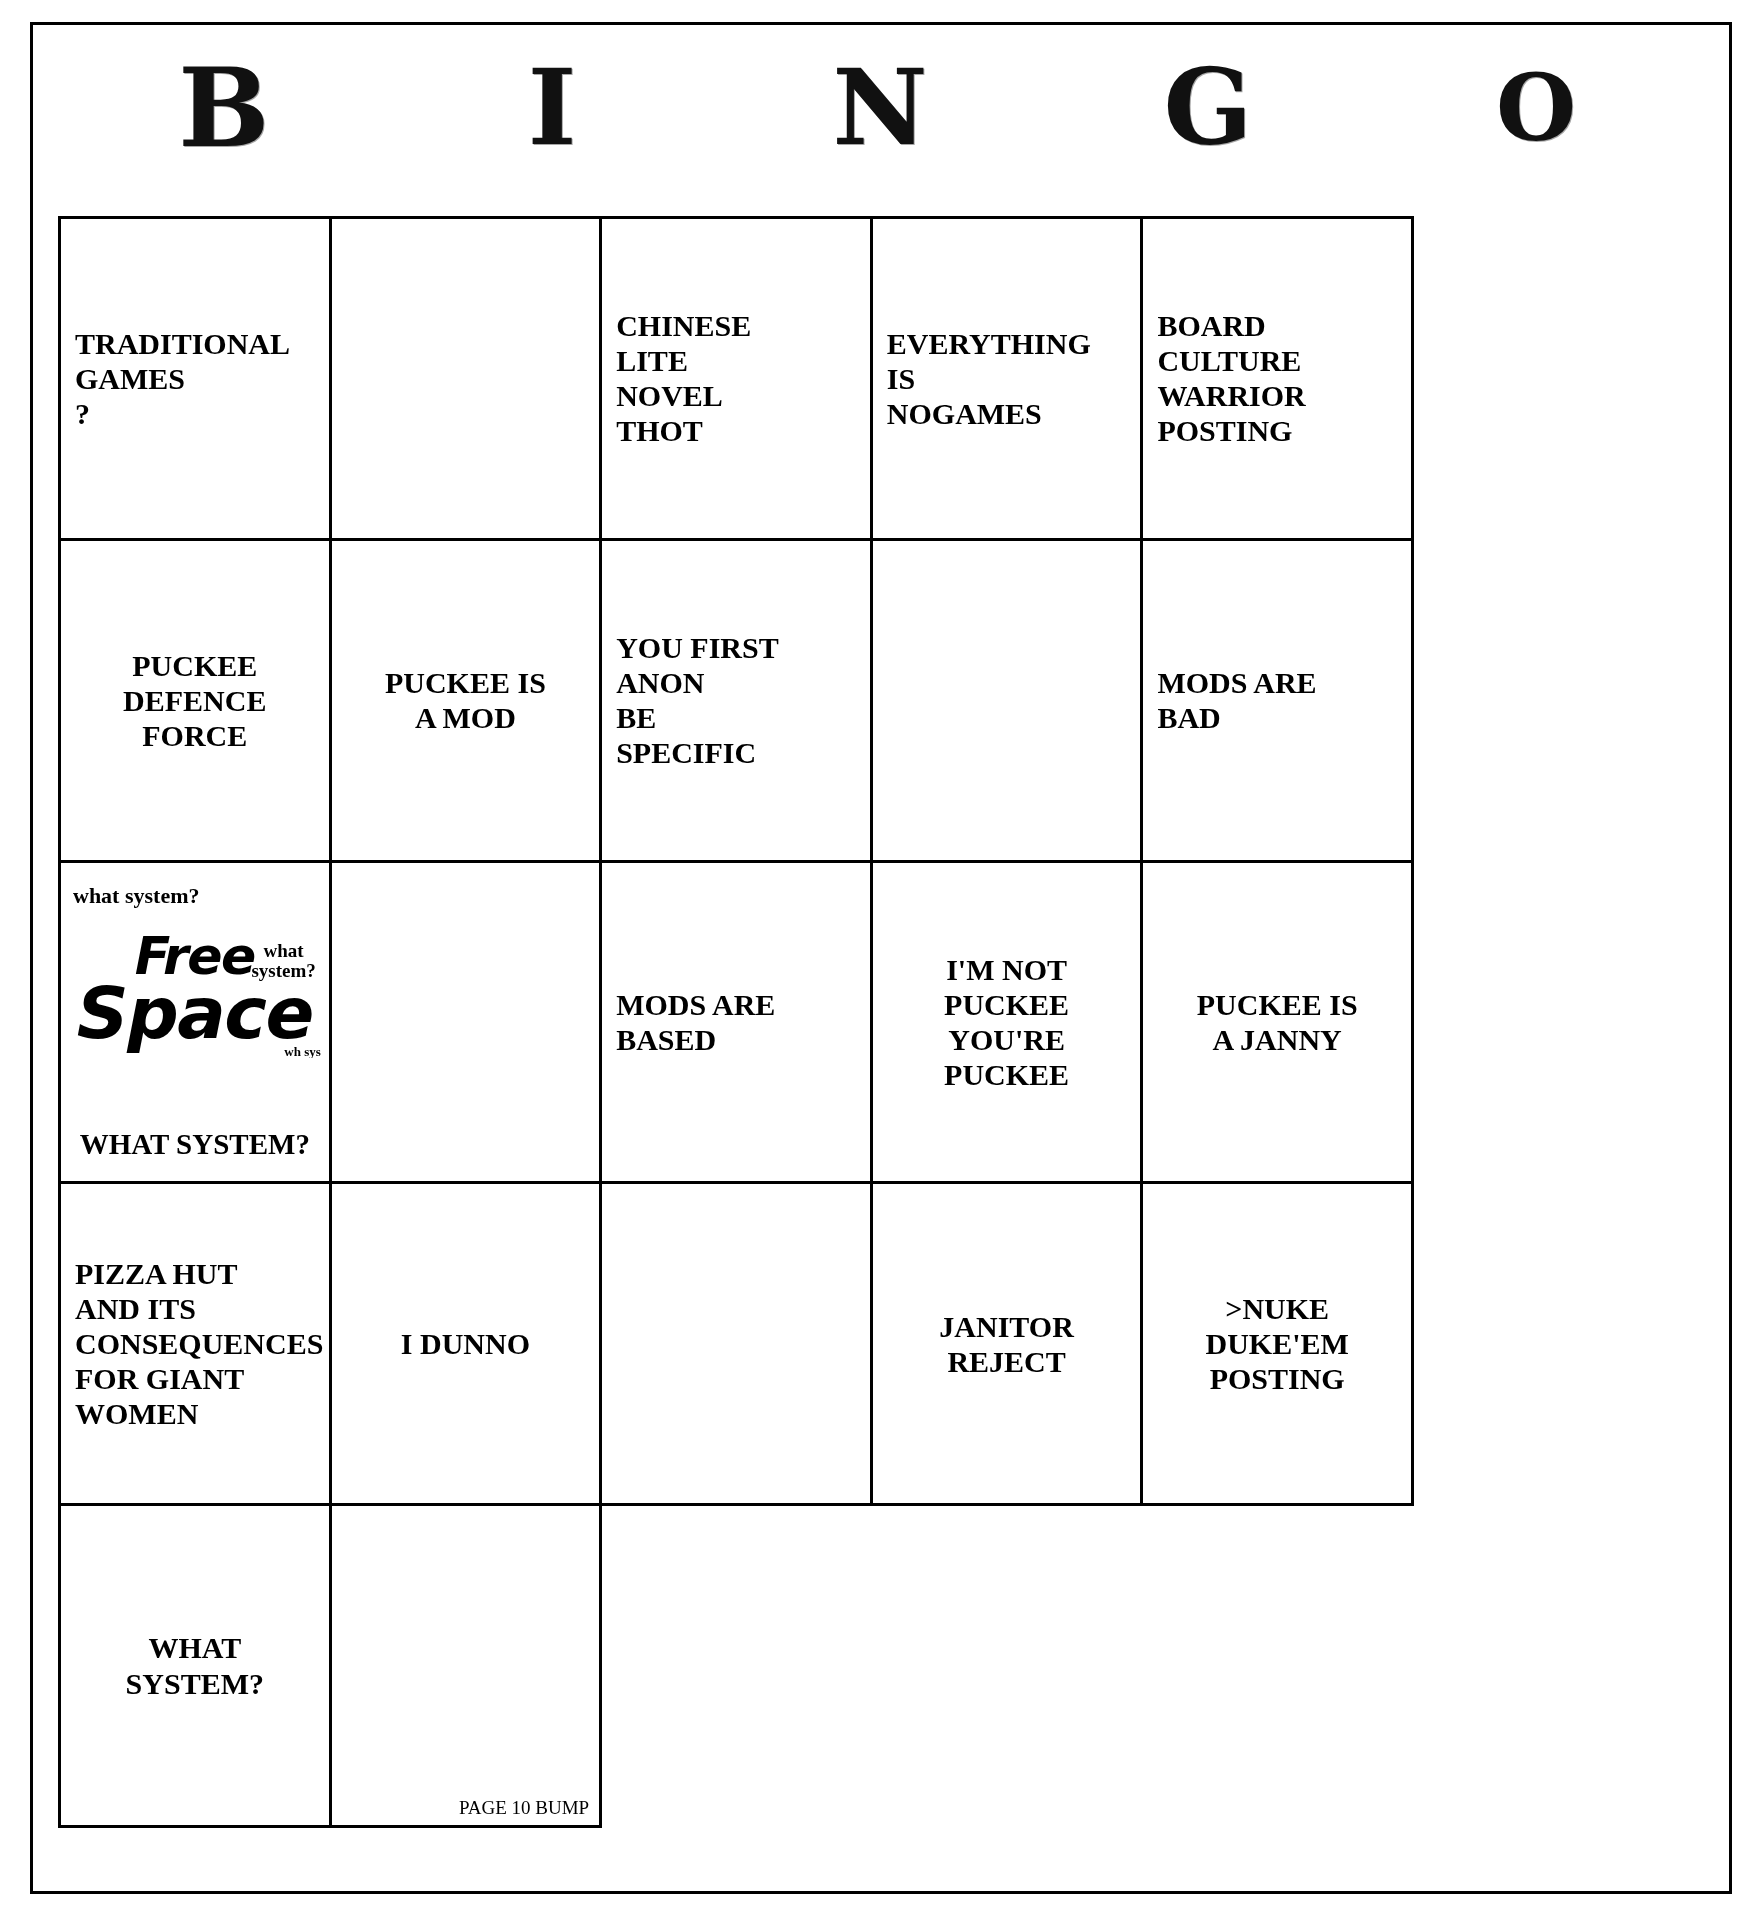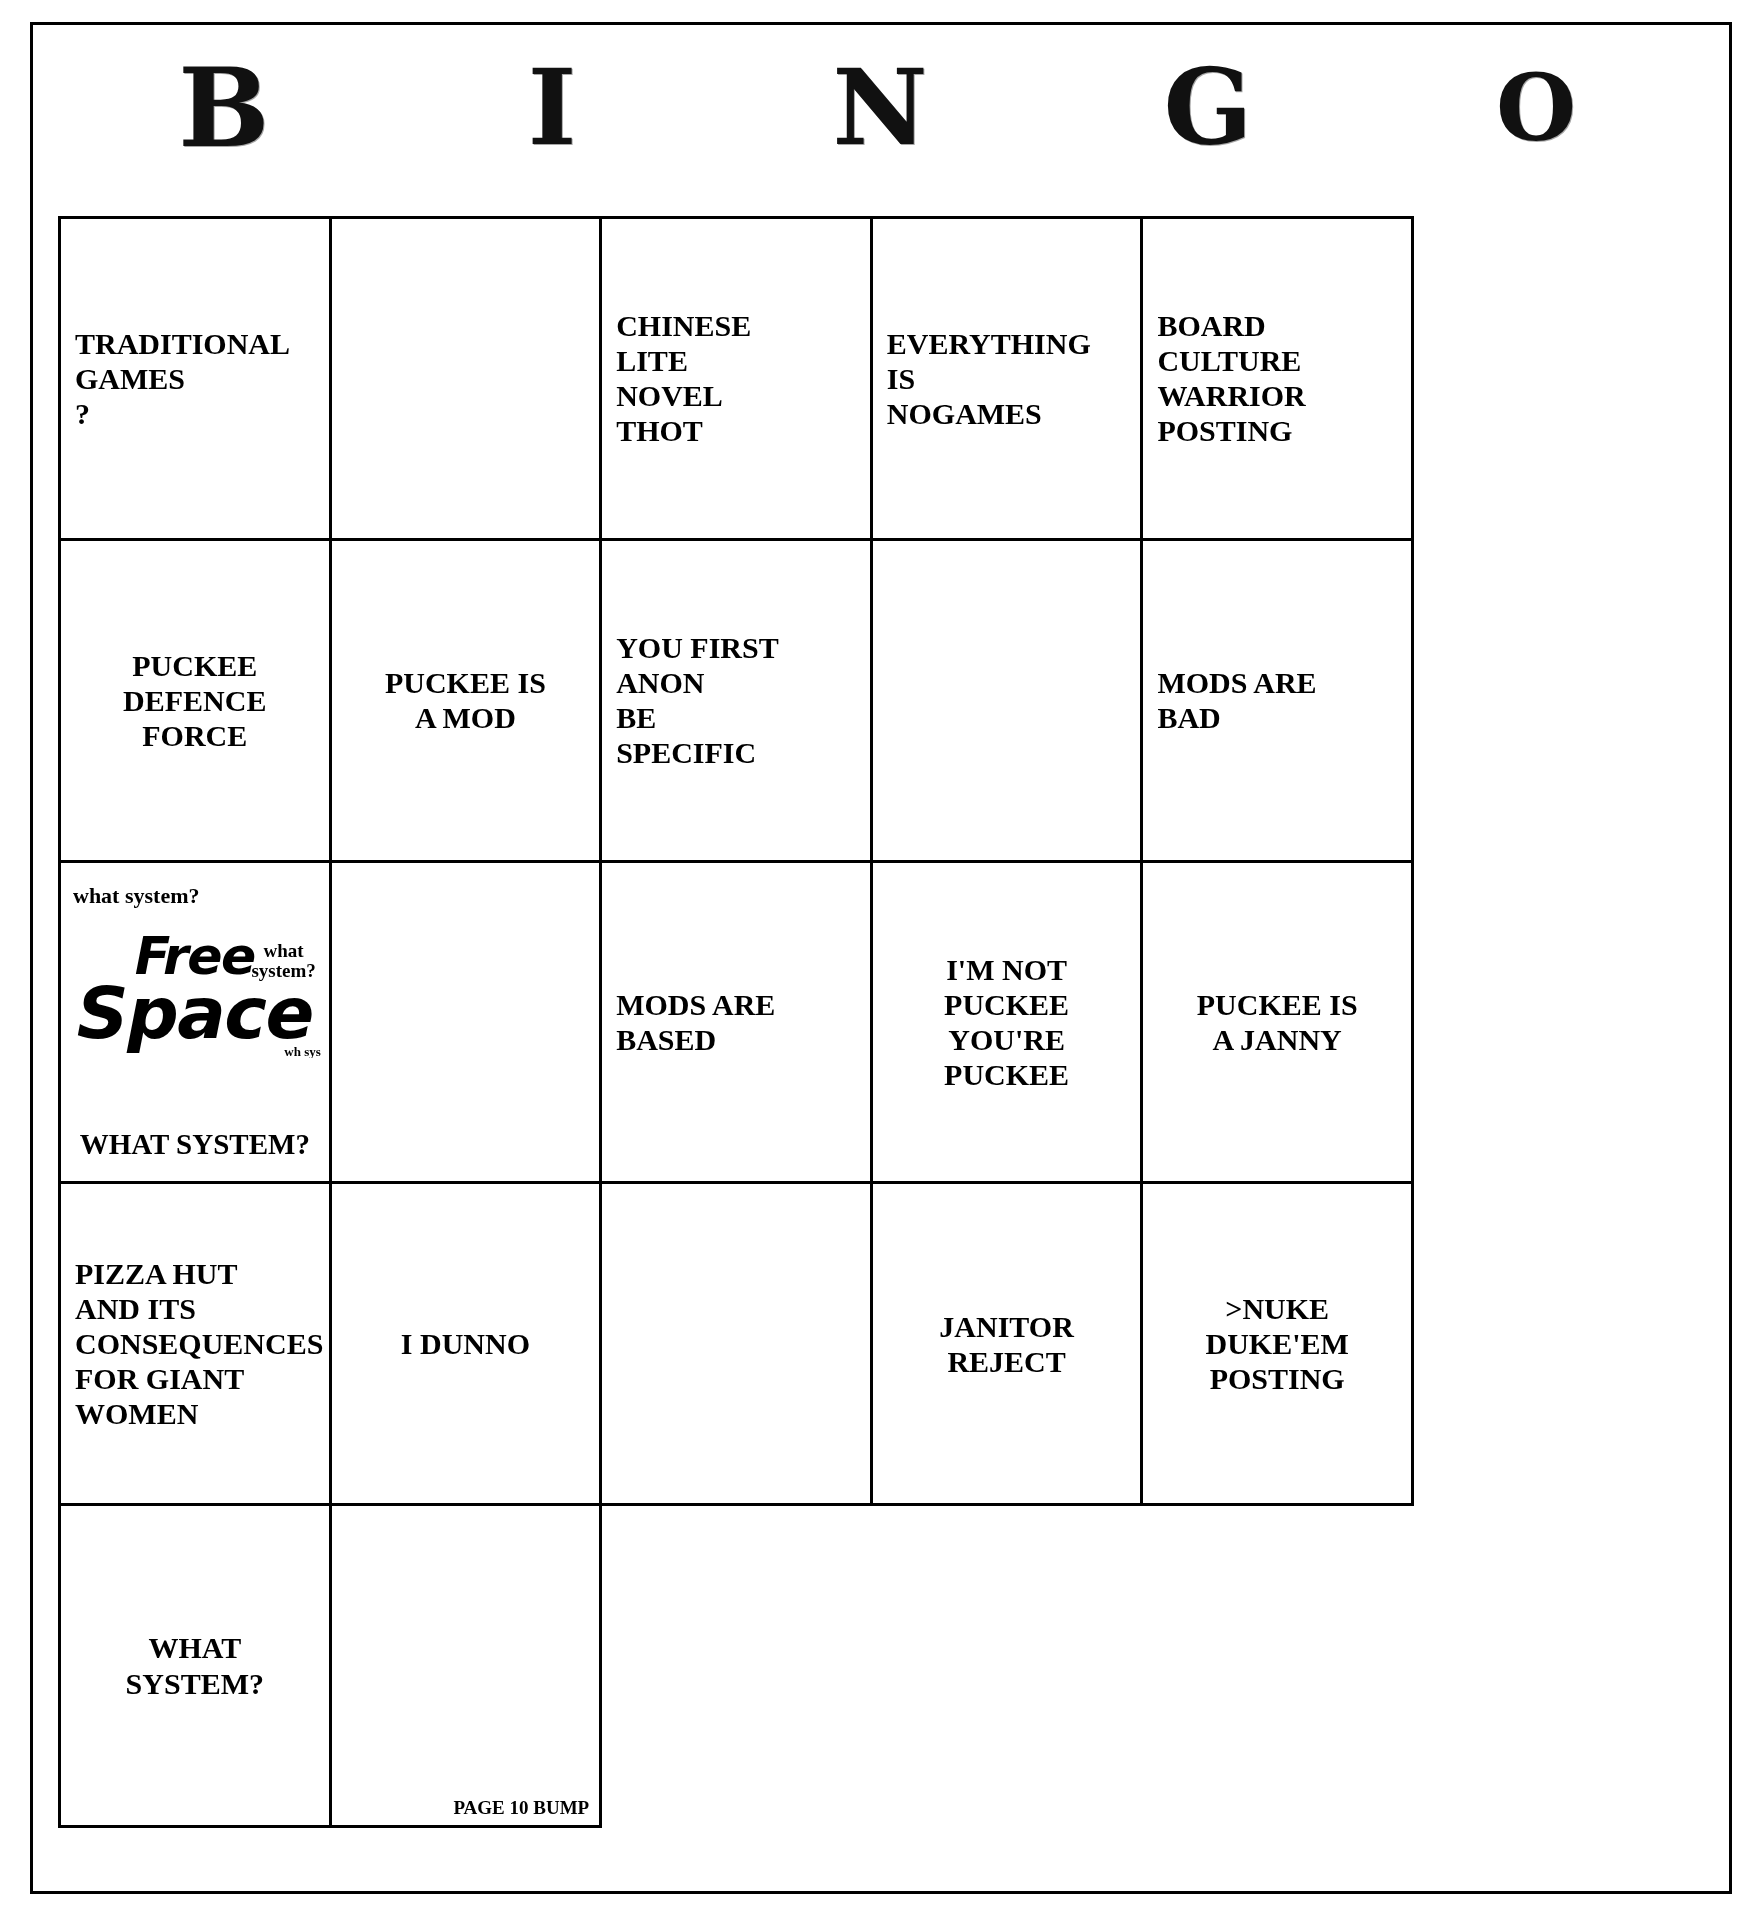--- a/index.html
+++ b/index.html
@@ -160,21 +160,21 @@
     font-weight: bold;
     font-size: 29px;
     line-height: 1;
   }
 
   .corner-note {
     position: absolute;
     right: 10px;
     bottom: 8px;
     font-family: "Liberation Serif", serif;
-    font-weight: bold;
+    font-weight: normal;
     font-size: 19px;
     line-height: 1;
   }
 </style>
 </head>
 <body>
 
 <div class="page">
 
   <div class="outer-frame"></div>

